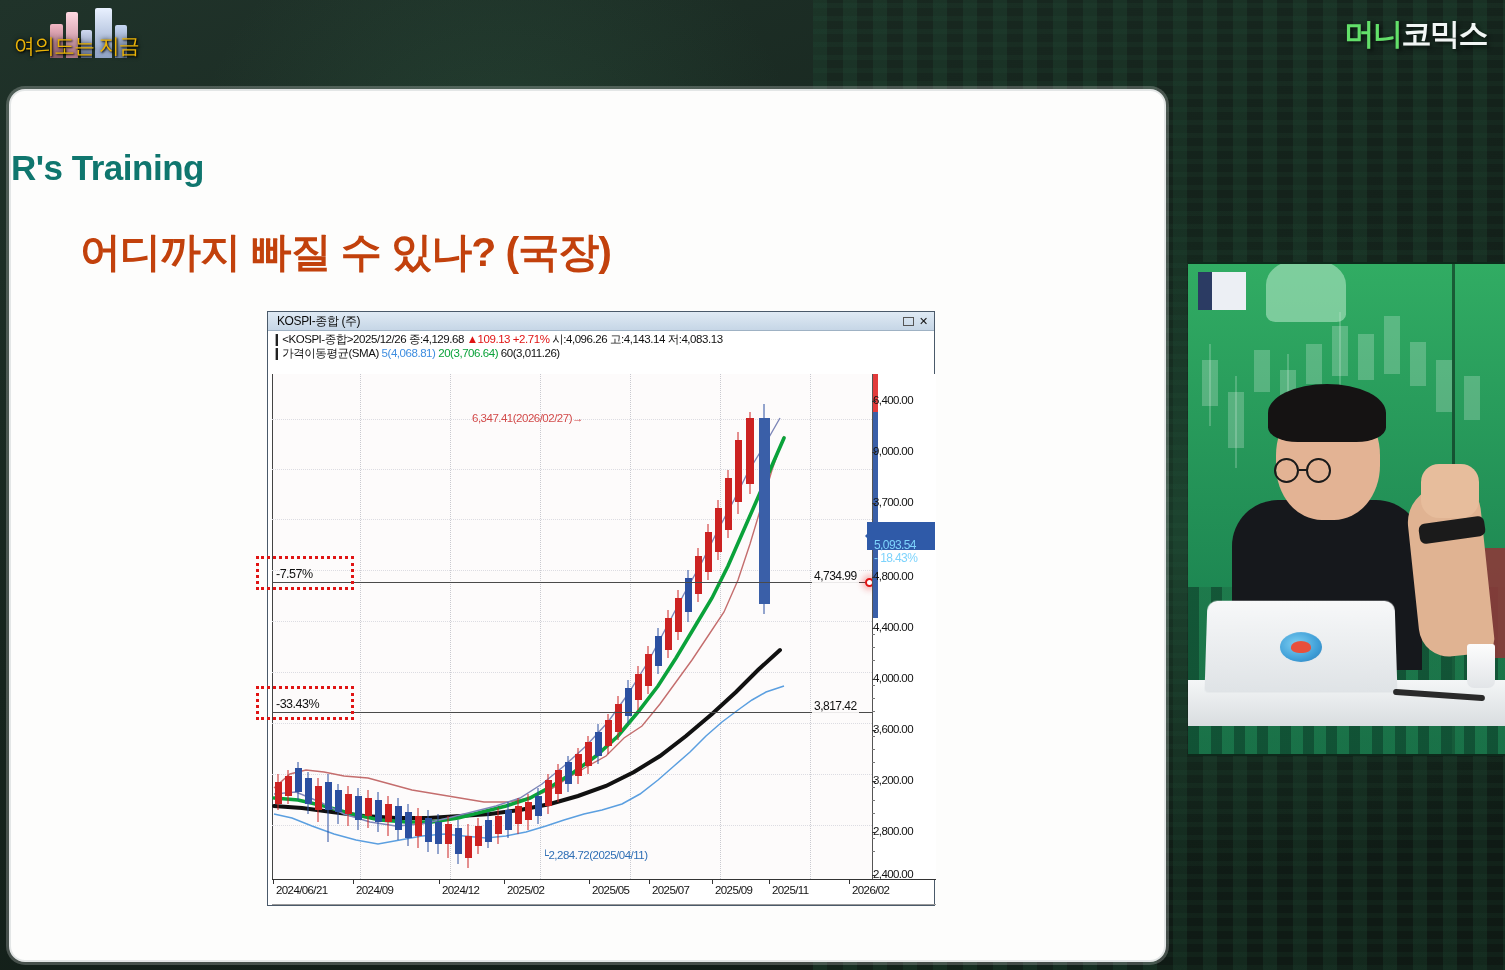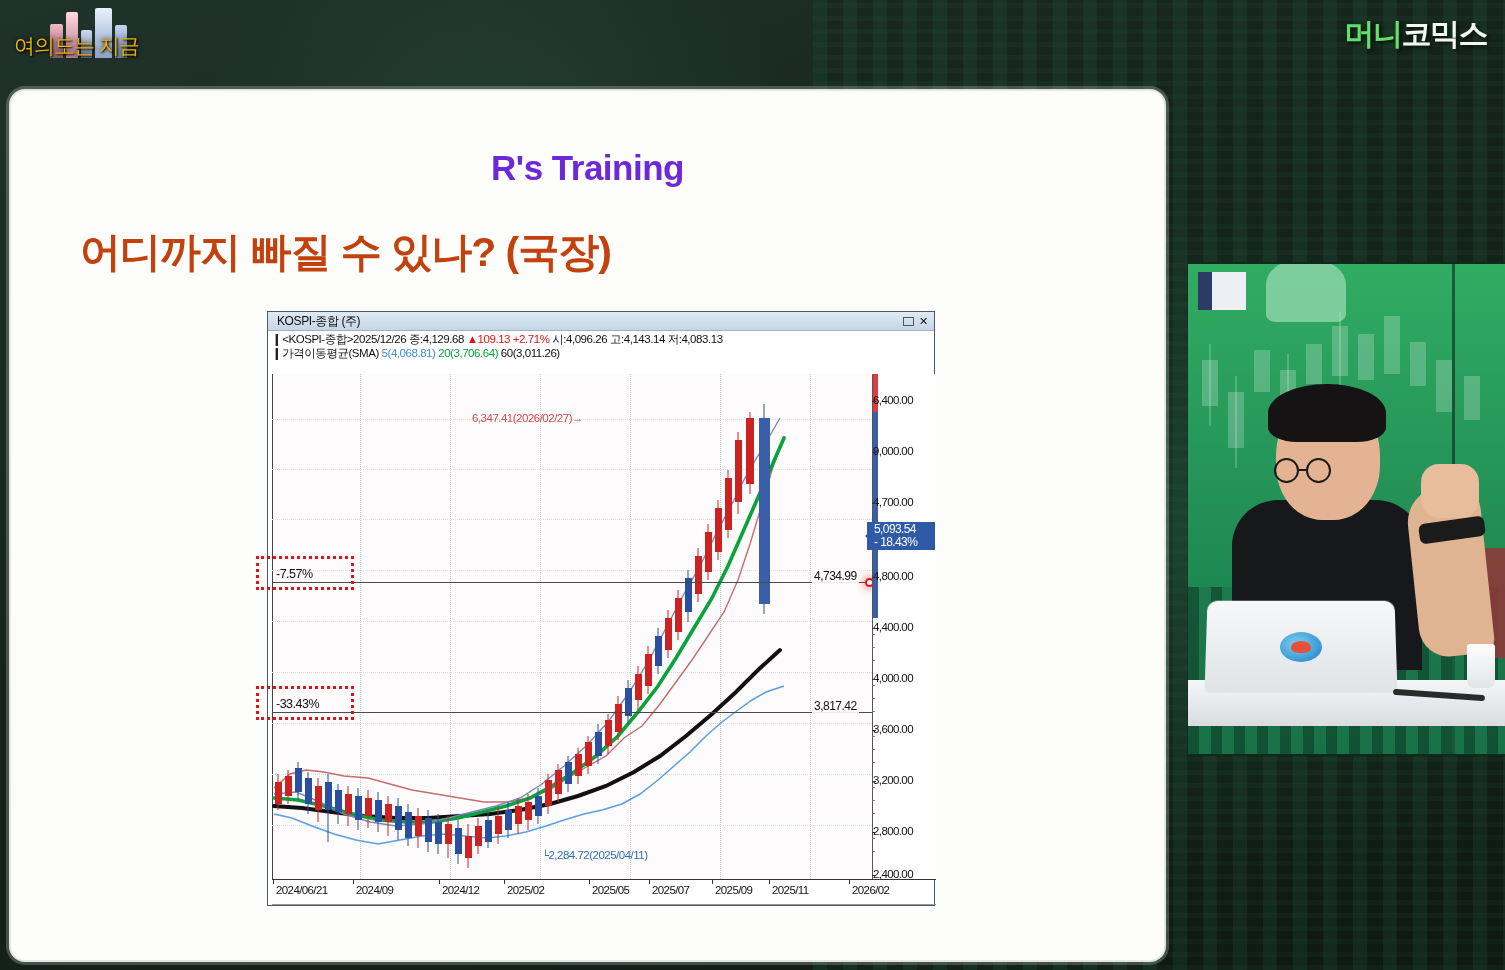--- a/index.html
+++ b/index.html
@@ -58,21 +58,21 @@
   
   #slide{
     position:absolute; left:9px; top:89px; width:1157px; height:873px;
     background:#fdfdfc; border-radius:16px;
     border:2px solid #e3e6e6;
     box-shadow:0 0 0 3px rgba(255,255,255,.22);
     overflow:hidden;
   }
   #slide-title{
     position:absolute; top:57px; left:0; width:100%;
-    text-align:center; font-size:35px; font-weight:bold; color:#6d28d9;
+    font-size:35px; font-weight:bold; color:#0f766e;
     letter-spacing:-0.5px;
   }
   #slide-subtitle{
     position:absolute; top:134px; left:69px;
     font-size:41px; font-weight:bold; color:#c2410c; letter-spacing:-1px;
   }
 
   
   #hts-window{
     position:absolute; left:256px; top:220px; width:668px; height:595px;
@@ -139,22 +139,22 @@
   }
   #price-axis .minor{
     position:absolute; left:-1px; width:3px; height:1px; background:#777;
   }
   #cur-band{
     position:absolute; left:0; width:5px; background:#3a5fa8;
   }
   #cur-band.red{ background:#e23b3b; }
   #price-tag{
     position:absolute; left:-6px; width:68px; height:28px;
-    background:#2f5aa8; color:#ffffff; font-size:12px; line-height:13px;
-    padding:1px 0 0 7px; letter-spacing:-.6px;
+    background:#2f5aa8; color:#7dd3fc; font-size:12px; line-height:13px;
+    padding:17px 0 0 7px; letter-spacing:-.6px;
   }
   #price-tag::before{
     content:""; position:absolute; left:-9px; top:7px;
     border:7px solid transparent; border-right-color:#2f5aa8;
   }
 
   
   #x-axis{
     position:absolute; left:4px; top:567px; width:664px; height:26px;
     border-top:1.5px solid #333; border-bottom:1px solid #999;
@@ -500,21 +500,21 @@
 
       <div id="marker-dot" style="left:593px; top:204px"></div>
     </div>
 
     <div id="price-axis">
       <div id="cur-band" class="red" style="top:0; height:38px"></div>
       <div id="cur-band" style="top:38px; height:206px"></div>
 
       <div class="p-tick" style="top:20px">6,400.00</div>
       <div class="p-tick" style="top:71px">9,000.00</div>
-      <div class="p-tick" style="top:122px">4,700.00</div>
+      <div class="p-tick" style="top:122px">3,700.00</div>
       <div class="p-tick" style="top:196px">4,800.00</div>
       <div class="p-tick" style="top:247px">4,400.00</div>
       <div class="p-tick" style="top:298px">4,000.00</div>
       <div class="p-tick" style="top:349px">3,600.00</div>
       <div class="p-tick" style="top:400px">3,200.00</div>
       <div class="p-tick" style="top:451px">2,800.00</div>
       <div class="p-tick" style="top:494px">2,400.00</div>
 
       <div class="minor" style="top:260px"></div>
         <div class="minor" style="top:273px"></div>

